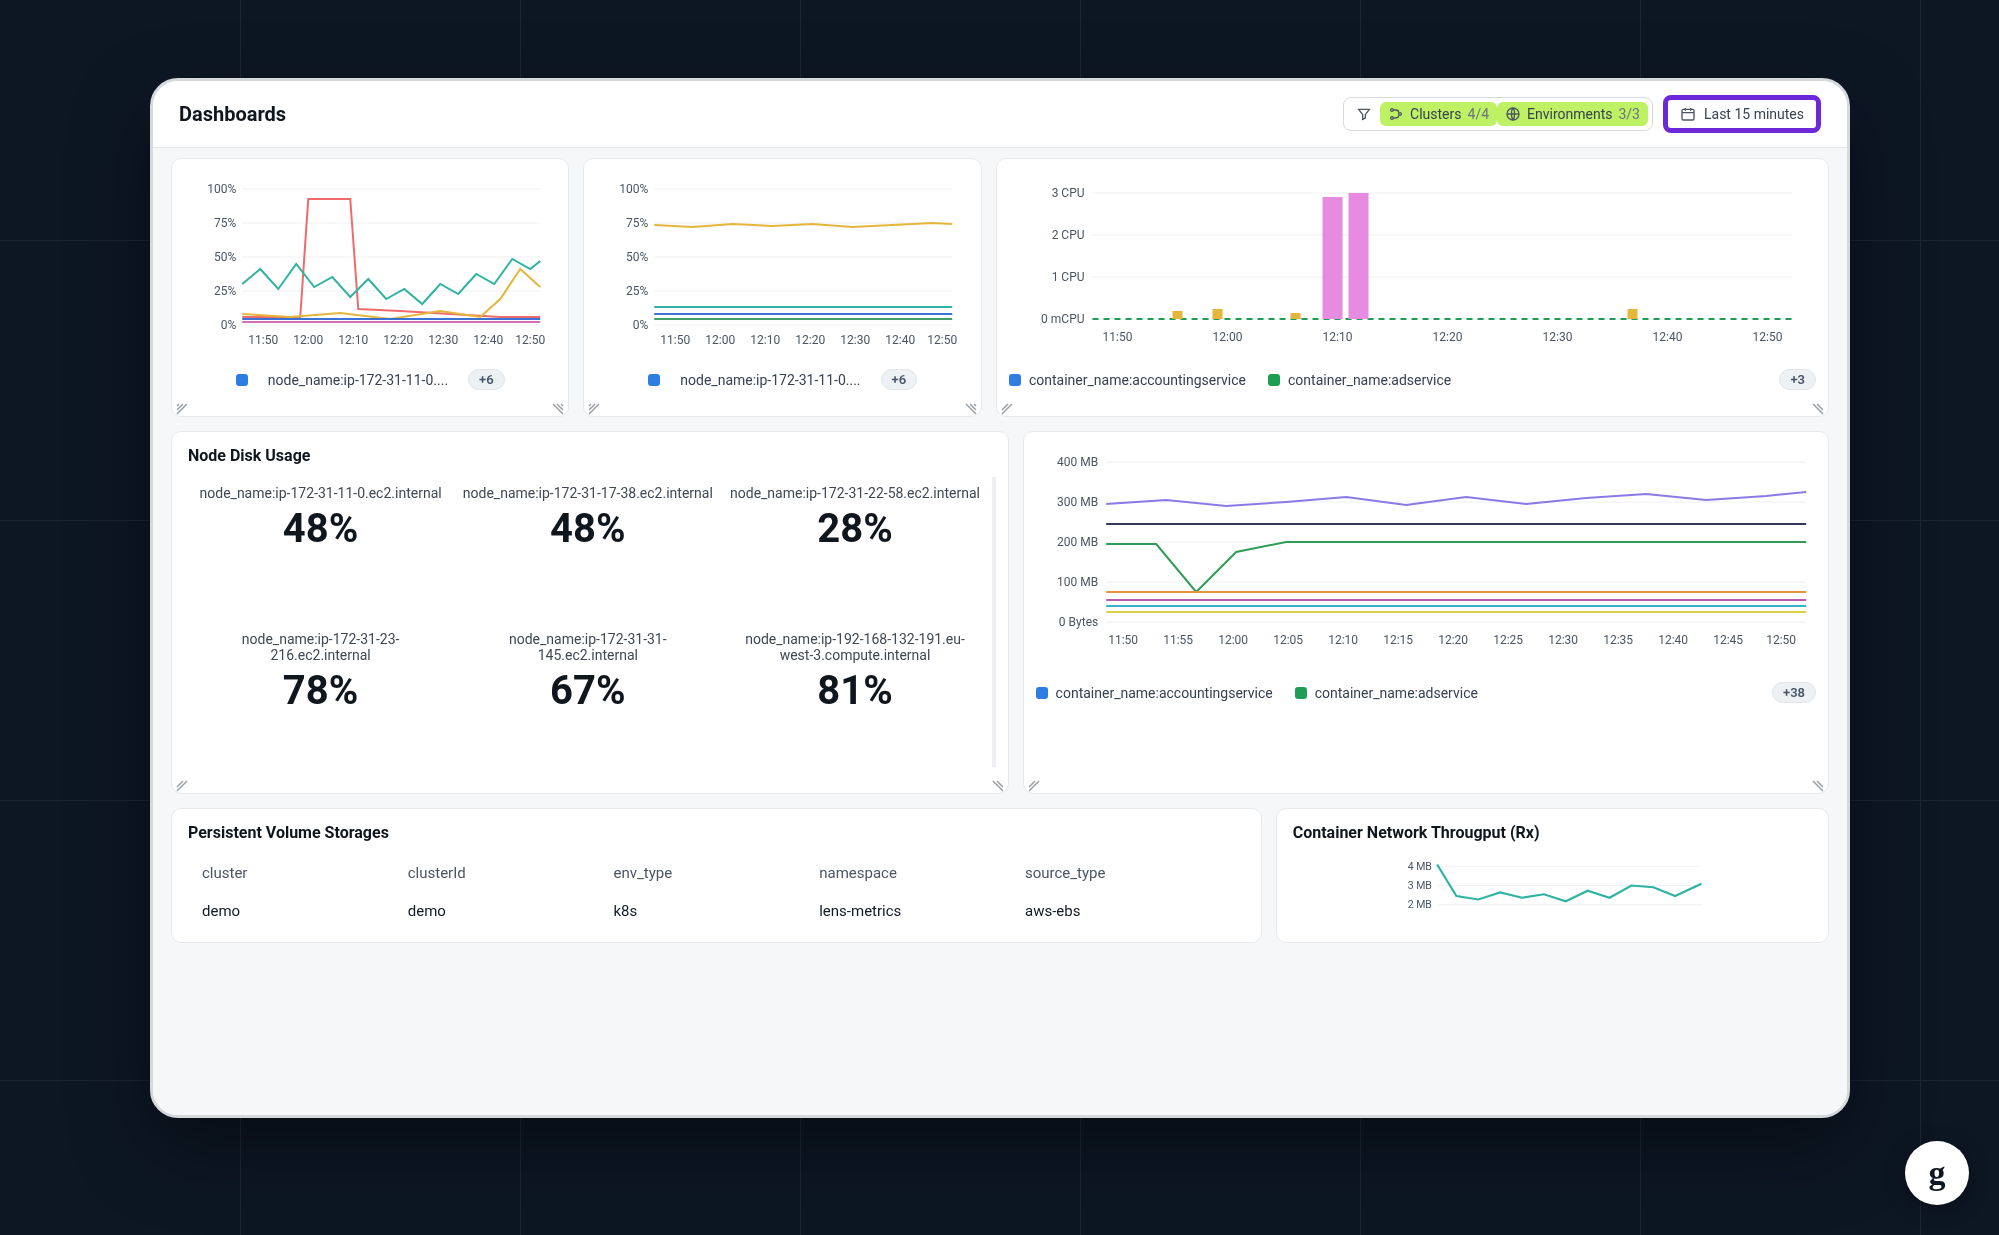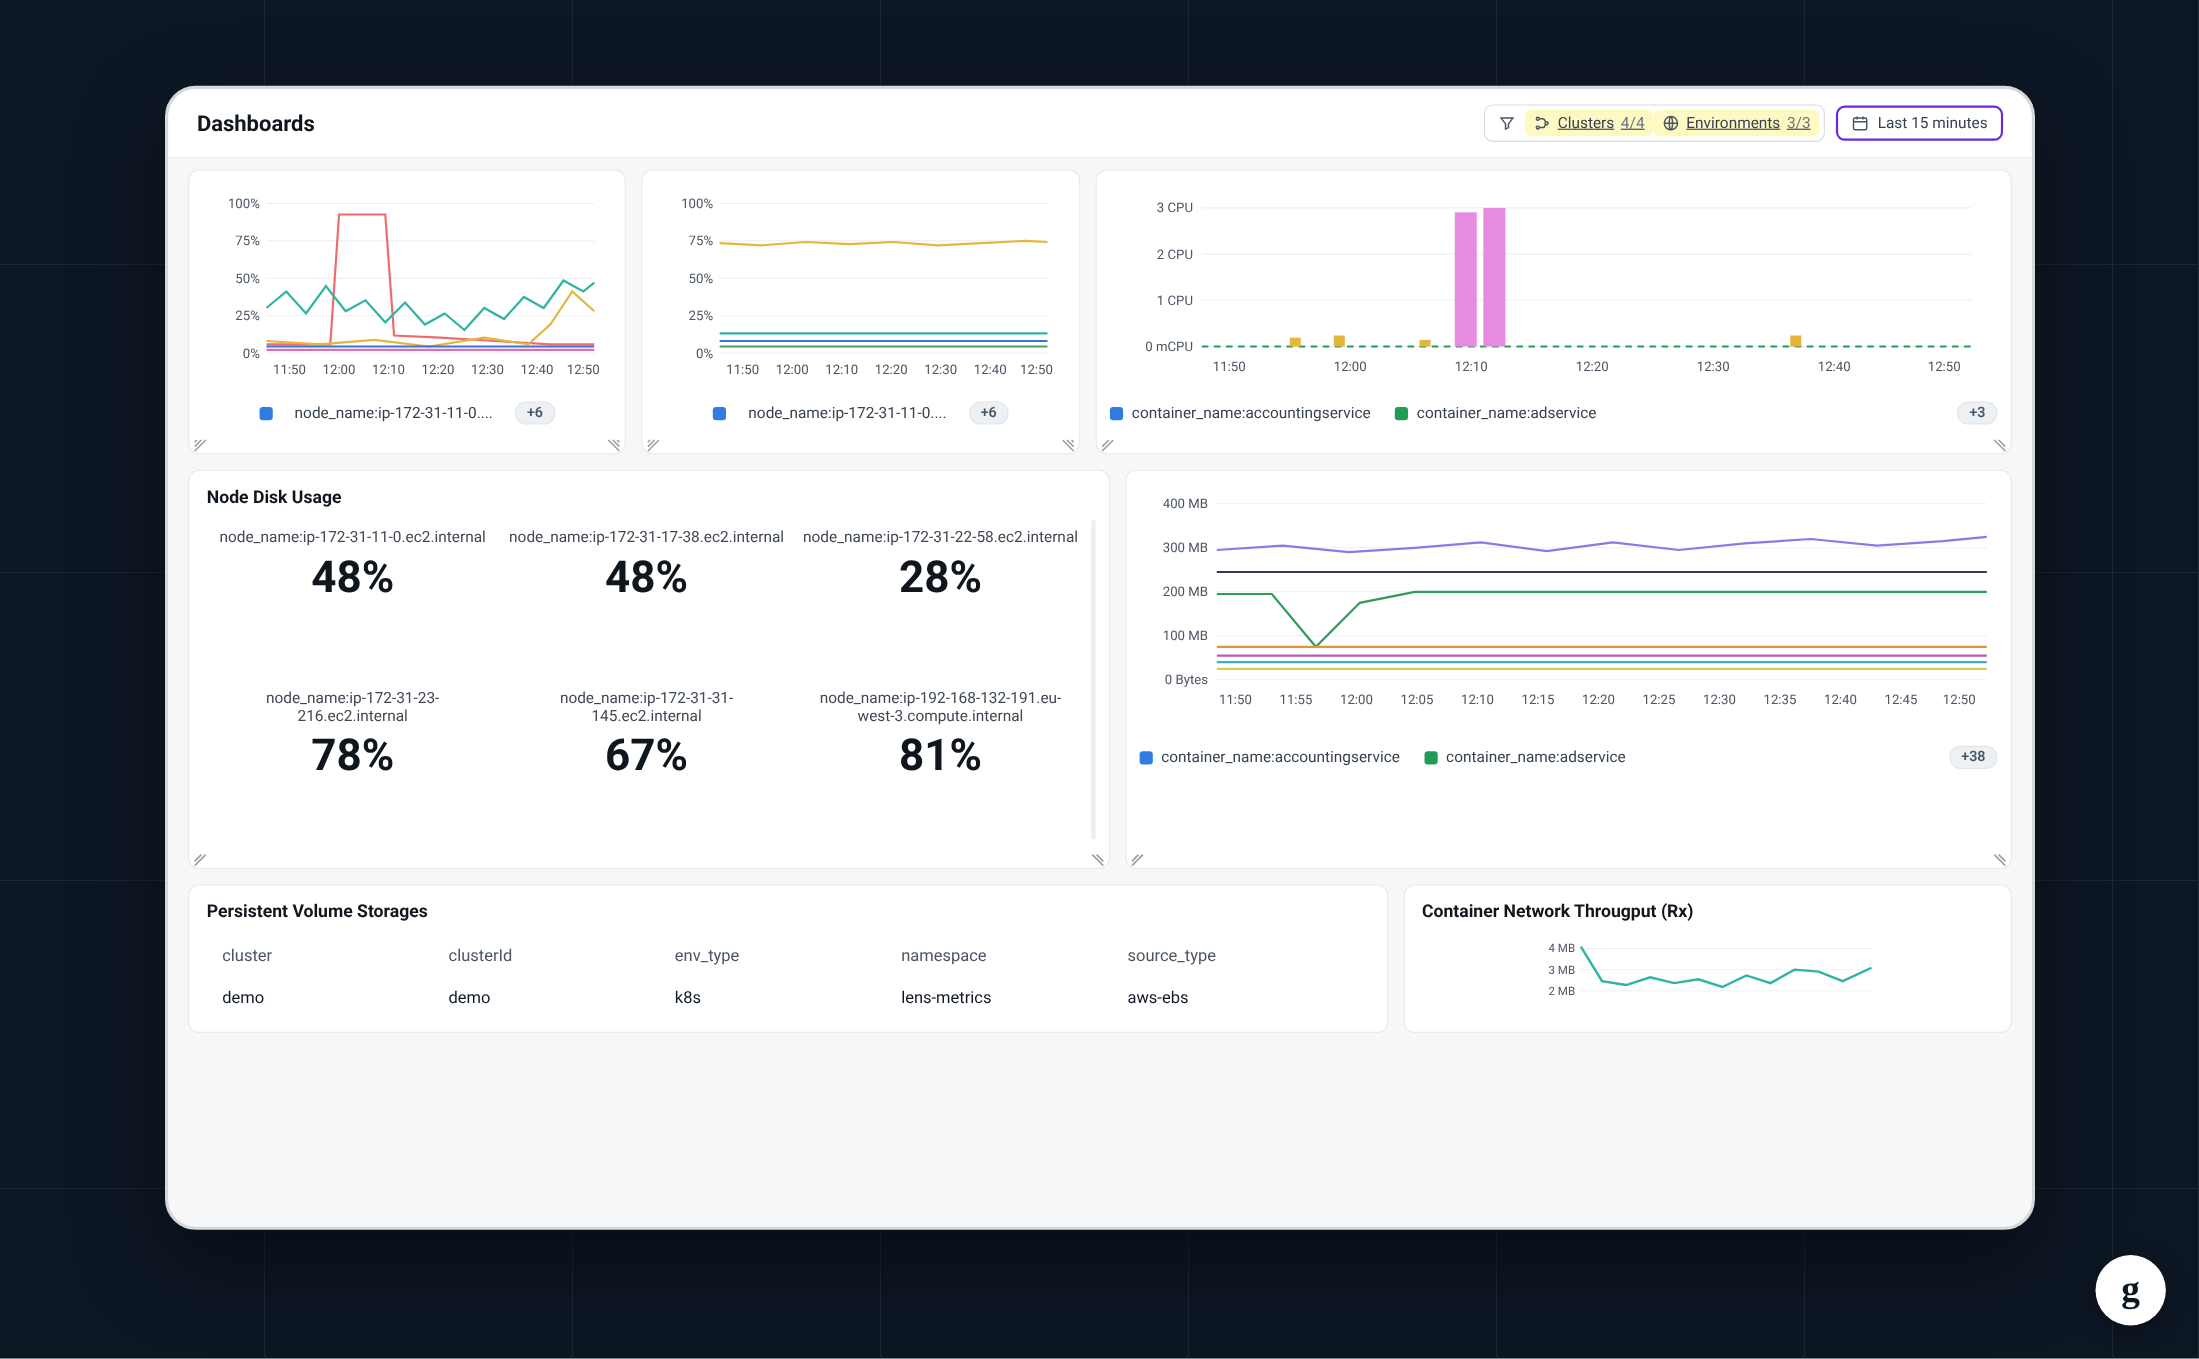--- a/index.html
+++ b/index.html
@@ -33,24 +33,24 @@
   .topbar {
     display:flex; align-items:center; justify-content:space-between;
     padding: 14px 26px;
     border-bottom: 1px solid #e5e7ea;
     background:#fff;
   }
   .title { font-size: 20px; font-weight: 700; color:#10161d; }
   .controls { display:flex; gap:10px; align-items:center; }
   .ctl-group { display:flex; align-items:center; gap:0; border:1px solid #d8dbde; border-radius:8px; padding:4px; }
   .chip { display:flex; align-items:center; gap:6px; padding:4px 8px; border-radius:6px; font-size:14px; color:#374151; }
-  .chip.shaded { background:#fef9c3;text-decoration:underline; }
+  .chip.shaded { background:#bef264; }
   .chip .count { color:#6b7280; }
   .chip svg { width:16px; height:16px; stroke:#4b5563; fill:none; stroke-width:2; }
-  .ctl-time { display:flex; align-items:center; gap:8px; border:2px solid #6d28d9; border-radius:8px; padding:6px 12px; font-size:14px; color:#374151; }
+  .ctl-time { display:flex; align-items:center; gap:8px; border:5px solid #6d28d9; border-radius:8px; padding:6px 12px; font-size:14px; color:#374151; }
 
   .content { flex:1; overflow:hidden; background:#f6f7f9; padding:10px 18px 18px; }
   .cardrow { display:flex; gap:14px; margin-bottom:14px; }
   .card {
     background:#fff; border:1px solid #e7e9ec; border-radius:10px; padding:10px 12px 26px;
     position:relative; flex:1;
   }
   .card .resize { position:absolute; width:12px; height:12px; }
   .card .resize.bl { left:4px; bottom:4px; }
   .card .resize.br { right:4px; bottom:4px; }

